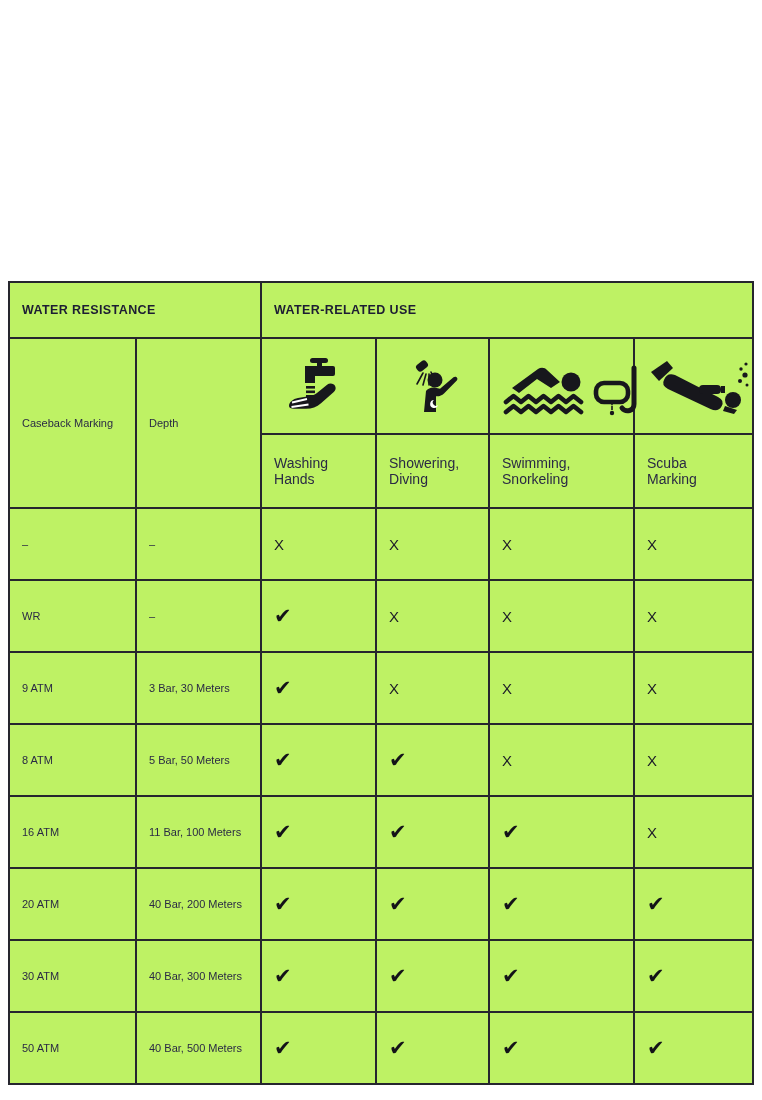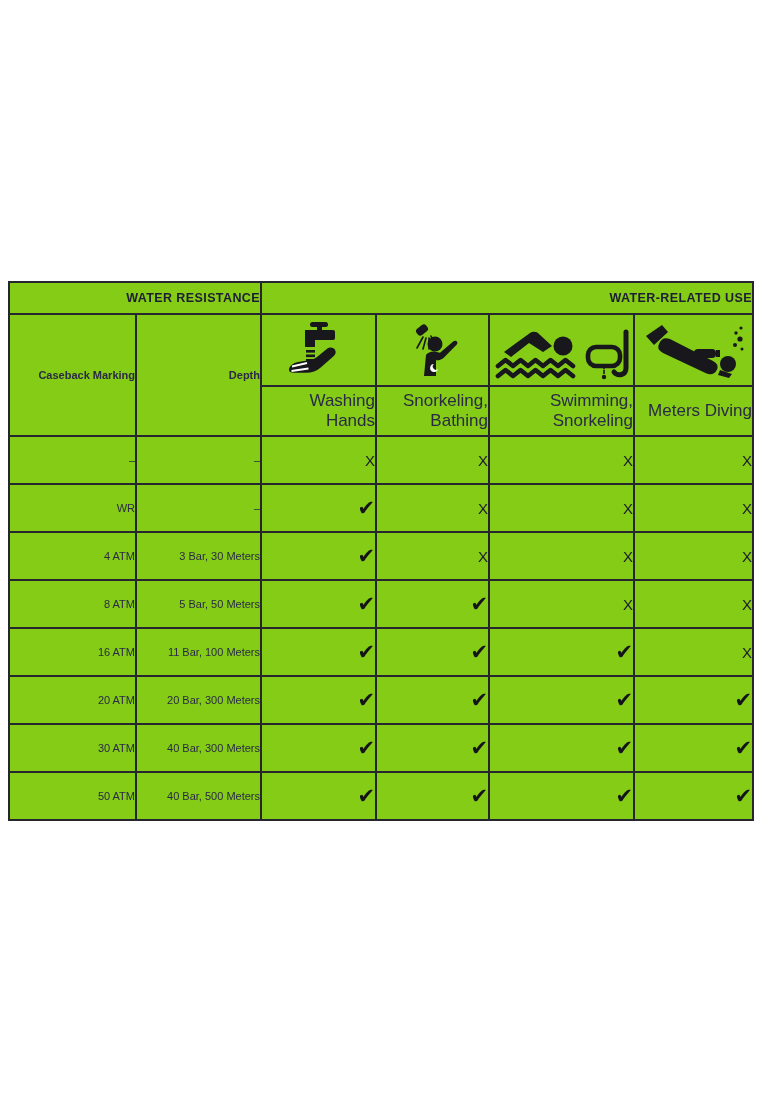--- a/index.html
+++ b/index.html
@@ -15,42 +15,42 @@
   table.wr-table {
     position: absolute;
     left: 8px;
     top: 281px;
     width: 744px;
     border-collapse: collapse;
     table-layout: fixed;
   }
   .wr-table th, .wr-table td {
     border: 2px solid #26262e;
-    text-align: right;
+    text-align: left;
     vertical-align: middle;
-    padding: 0;
-    background: #84cc16;
+    padding: 12px;
+    background: #bef264;
   }
   .title-cell {
     height: 30px;
     font-size: 12.5px;
     font-weight: bold;
     letter-spacing: 0.4px;
     color: #1d1d33;
   }
   .sub-cell {
     font-size: 11px;
-    font-weight: bold;
+    font-weight: normal;
     color: #2a2a44;
   }
   .icon-cell { height: 70px; }
   .icon-cell svg { display: block; margin: 0 auto; }
   .label-cell {
     height: 48px;
-    font-size: 17px;
+    font-size: 14px;
     font-weight: normal;
     color: #2a2a44;
   }
   tbody td { height: 46px; }
   td.text-cell { font-size: 11px; color: #2a2a44; }
   td.check {
     font-size: 21px;
     font-weight: bold;
     color: #131318;
     font-family: "DejaVu Sans", sans-serif;
@@ -144,44 +144,44 @@
             <circle class="ink" cx="93" cy="25" r="2"></circle>
             <circle class="ink" cx="98" cy="19" r="2.6"></circle>
             <circle class="ink" cx="94" cy="13" r="1.7"></circle>
             <circle class="ink" cx="100" cy="29" r="1.5"></circle>
             <circle class="ink" cx="99" c8="8" cy="8" r="1.6"></circle>
           </svg>
         </th>
       </tr>
       <tr>
         <th class="label-cell">Washing Hands</th>
-        <th class="label-cell">Snorkeling, Bathing</th>
+        <th class="label-cell">Showering, Diving</th>
         <th class="label-cell">Swimming, Snorkeling</th>
-        <th class="label-cell">Meters Diving</th>
+        <th class="label-cell">Scuba Marking</th>
       </tr>
     </thead>
     <tbody>
         <tr>
           <td class="text-cell">–</td>
           <td class="text-cell">–</td>
           <td class="xmark">X</td>
           <td class="xmark">X</td>
           <td class="xmark">X</td>
           <td class="xmark">X</td>
         </tr>
         <tr>
           <td class="text-cell">WR</td>
           <td class="text-cell">–</td>
           <td class="check">✔</td>
           <td class="xmark">X</td>
           <td class="xmark">X</td>
           <td class="xmark">X</td>
         </tr>
         <tr>
-          <td class="text-cell">4 ATM</td>
+          <td class="text-cell">9 ATM</td>
           <td class="text-cell">3 Bar, 30 Meters</td>
           <td class="check">✔</td>
           <td class="xmark">X</td>
           <td class="xmark">X</td>
           <td class="xmark">X</td>
         </tr>
         <tr>
           <td class="text-cell">8 ATM</td>
           <td class="text-cell">5 Bar, 50 Meters</td>
           <td class="check">✔</td>
@@ -192,21 +192,21 @@
         <tr>
           <td class="text-cell">16 ATM</td>
           <td class="text-cell">11 Bar, 100 Meters</td>
           <td class="check">✔</td>
           <td class="check">✔</td>
           <td class="check">✔</td>
           <td class="xmark">X</td>
         </tr>
         <tr>
           <td class="text-cell">20 ATM</td>
-          <td class="text-cell">20 Bar, 300 Meters</td>
+          <td class="text-cell">40 Bar, 200 Meters</td>
           <td class="check">✔</td>
           <td class="check">✔</td>
           <td class="check">✔</td>
           <td class="check">✔</td>
         </tr>
         <tr>
           <td class="text-cell">30 ATM</td>
           <td class="text-cell">40 Bar, 300 Meters</td>
           <td class="check">✔</td>
           <td class="check">✔</td>

